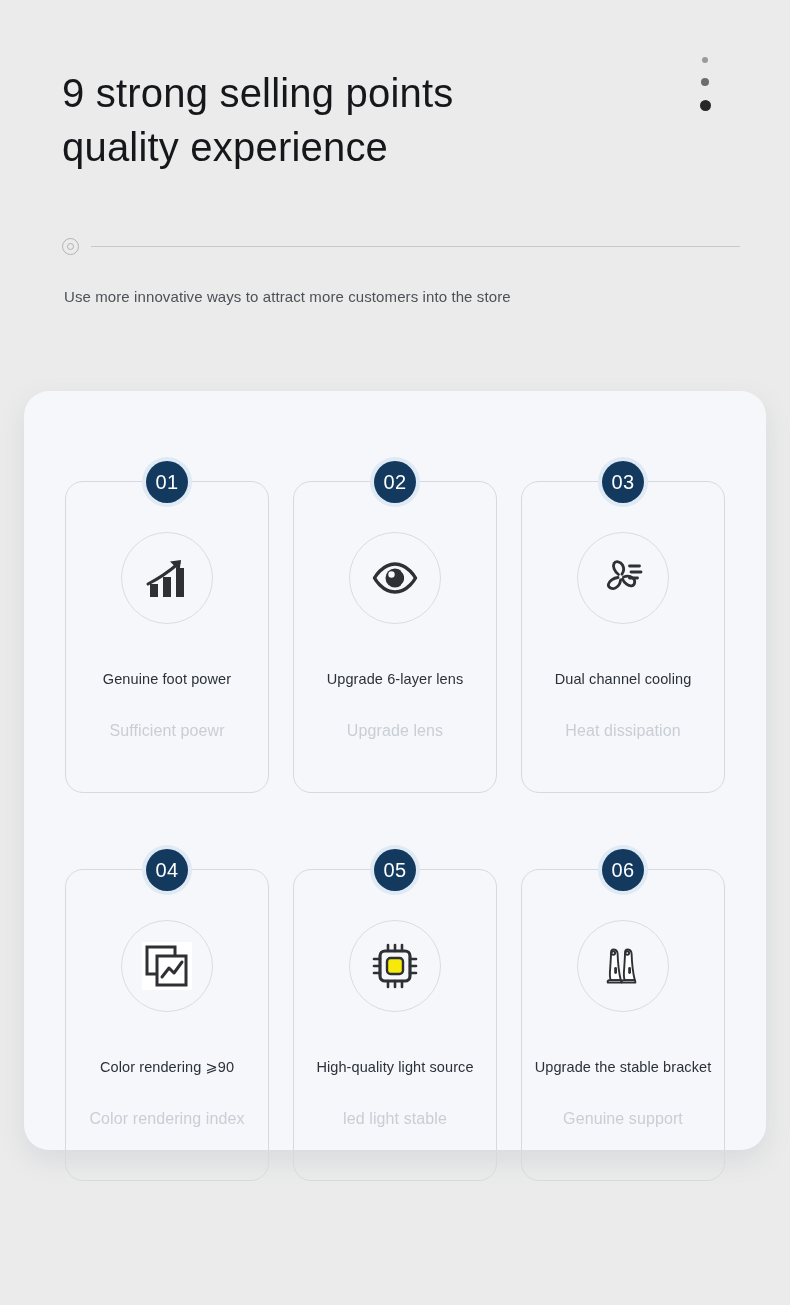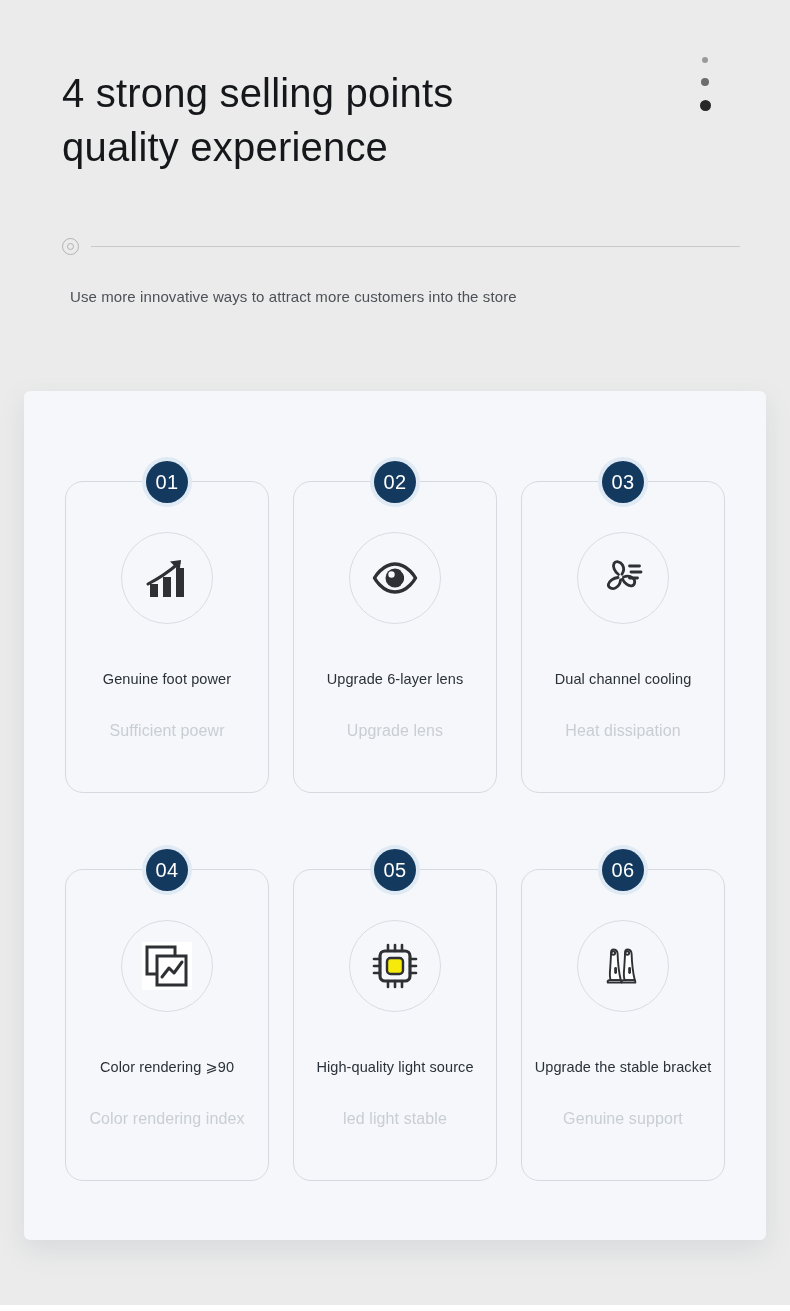--- a/index.html
+++ b/index.html
@@ -53,30 +53,30 @@
   }
   .ring::after{
     content:"";display:block;width:7px;height:7px;border-radius:50%;
     border:1.4px solid #b0b0b0;box-sizing:border-box;
   }
   .divider-line{
     flex:1 1 auto;height:1px;background:#c9c9c9;margin-left:12px;
   }
 
   .subtitle{
-    position:absolute;left:70px;top:286px;
+    position:absolute;left:64px;top:286px;
     font-size:15px;line-height:22px;color:#4d5157;letter-spacing:.1px;
   }
 
   
   .panel{
     position:absolute;left:24px;top:391px;
-    width:742px;height:849px;
+    width:742px;height:759px;
     background:#f5f7fa;
-    border-radius:6px;
+    border-radius:25px;
     box-shadow:0 10px 26px rgba(120,130,145,.16);
     box-sizing:border-box;
   }
 
   .grid{
     position:absolute;left:41px;top:90px;
     width:660px;
     display:flex;flex-wrap:wrap;
     column-gap:24px;row-gap:76px;
   }
@@ -125,21 +125,21 @@
   }
 </style>
 </head>
 <body>
 
 <div class="page">
 
   <div class="header">
 
     <div class="title">
-      <span class="line">4 strong selling points</span>
+      <span class="line">9 strong selling points</span>
       <span class="line">quality experience</span>
     </div>
 
     <div class="dots">
       <i class="d1"></i>
       <i class="d2"></i>
       <i class="d3"></i>
     </div>
 
     <div class="divider-row">

